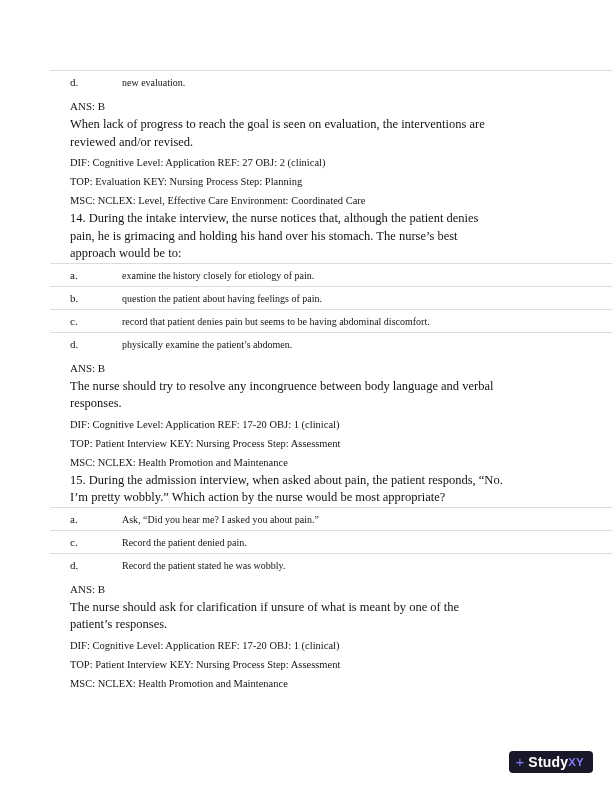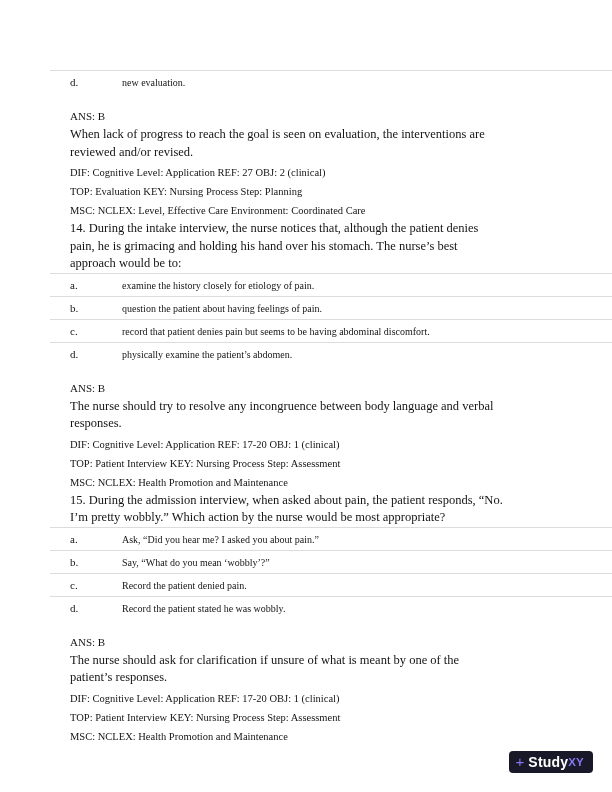--- a/index.html
+++ b/index.html
@@ -32,21 +32,21 @@
   .opt-letter {
     display: inline-block;
     width: 52px;
     font-size: 11px;
   }
   .opt-text { font-size: 10px; }
   
   .ans {
     font-size: 11px;
     line-height: 15px;
-    margin: 16px 0 0 0;
+    margin: 6px 0 0 0;
   }
   .rationale, .stem {
     font-size: 12.5px;
     line-height: 17.5px;
     margin: 2px 0 0 0;
     width: 478px;
     white-space: pre-line;
   }
   .meta {
     font-size: 10.5px;
@@ -127,23 +127,20 @@
   <p class="meta">TOP: Patient Interview KEY: Nursing Process Step: Assessment</p>
   <p class="meta">MSC: NCLEX: Health Promotion and Maintenance</p>
 
   <p class="stem">15. During the admission interview, when asked about pain, the patient responds, “No.
 I’m pretty wobbly.” Which action by the nurse would be most appropriate?</p>
   <div class="options">
     <div class="option-row">
       <span class="opt-letter">a.</span><span class="opt-text">Ask, “Did you hear me? I asked you about pain.”</span>
     </div>
     <div class="option-row">
-      <span class="opt-letter">b.</span><span class="opt-text">Say, “What do you mean ‘wobbly’?”</span>
-    </div>
-    <div class="option-row">
       <span class="opt-letter">c.</span><span class="opt-text">Record the patient denied pain.</span>
     </div>
     <div class="option-row">
       <span class="opt-letter">d.</span><span class="opt-text">Record the patient stated he was wobbly.</span>
     </div>
   </div>
   <p class="ans">ANS: B</p>
   <p class="rationale">The nurse should ask for clarification if unsure of what is meant by one of the
 patient’s responses.</p>
   <p class="meta">DIF: Cognitive Level: Application REF: 17-20 OBJ: 1 (clinical)</p>

